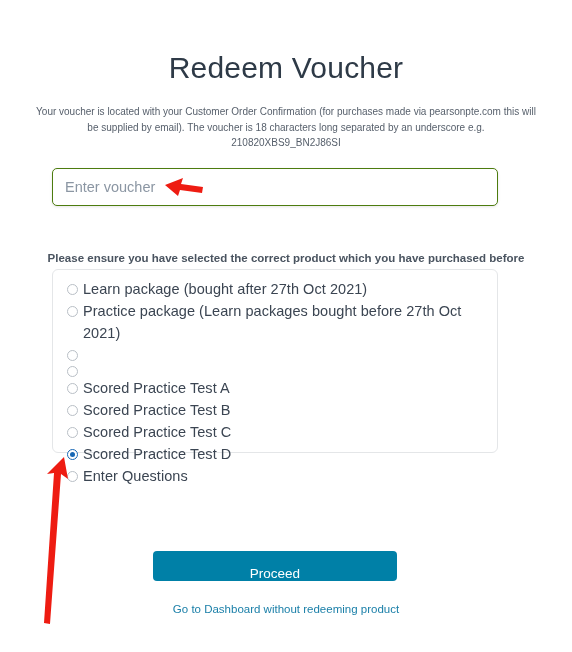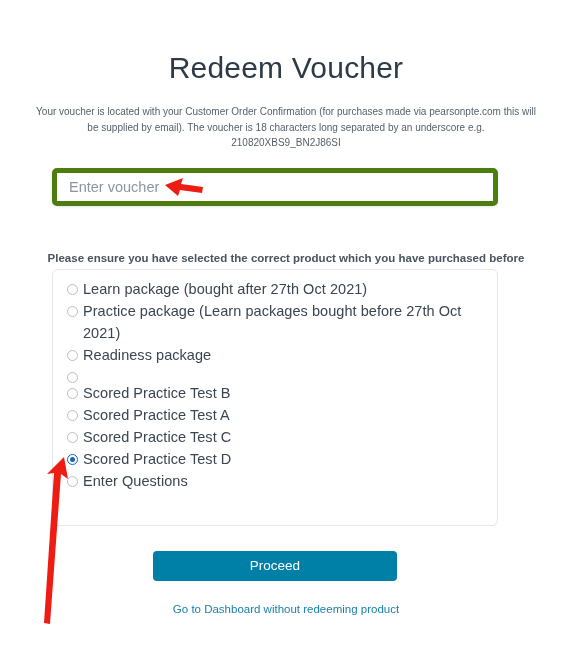--- a/index.html
+++ b/index.html
@@ -53,21 +53,21 @@
     position: absolute;
     left: 52px;
     top: 160px;
     width: 446px;
     height: 38px;
   }
   .voucher-input {
     box-sizing: border-box;
     width: 100%;
     height: 100%;
-    border: 5px solid #4d7c0f;
+    border: 1px solid #4d7c0f;
     border-radius: 5px;
     background: #ffffff;
     box-shadow: 0 1px 3px rgba(0,0,0,0.10);
     padding: 0 12px;
     font-family: "Liberation Sans", sans-serif;
     font-size: 14.5px;
     color: #3a4550;
     outline: none;
   }
   .voucher-input::placeholder {
@@ -97,21 +97,21 @@
     font-weight: 600;
     color: #4a5460;
   }
 
   
   .options-panel {
     position: absolute;
     left: 52px;
     top: 261px;
     width: 446px;
-    height: 257px;
+    height: 184px;
     box-sizing: border-box;
     border: 1px solid #e4e6e8;
     border-radius: 6px;
     background: #ffffff;
     padding: 9px 14px 8px 14px;
   }
   .option-row {
     display: flex;
     align-items: flex-start;
     margin: 0 0 0.5px 0;
@@ -158,21 +158,21 @@
     height: 30px;
     border: none;
     border-radius: 4px;
     background: #0080a7;
     color: #ffffff;
     font-family: "Liberation Sans", sans-serif;
     font-size: 13.5px;
     line-height: 30px;
     text-align: center;
     cursor: pointer;
-    padding: 0;
+    padding: 8px;
   }
 
   
   .dashboard-link {
     position: absolute;
     left: 0;
     top: 595px;
     width: 572px;
     text-align: center;
     font-size: 11.5px;
@@ -217,35 +217,34 @@
       <span class="option-label">Learn package (bought after 27th Oct 2021)</span>
     </div>
 
     <div class="option-row">
       <span class="radio-mark"></span>
       <span class="option-label">Practice package (Learn packages bought before 27th Oct 2021)</span>
     </div>
 
     <div class="option-row">
       <span class="radio-mark"></span>
-      <span class="option-label">Readiness package</span>
-    </div>
-
-    <div class="option-row">
-      <span class="radio-mark"></span>
+    </div>
+
+    <div class="option-row">
+      <span class="radio-mark"></span>
+    </div>
+
+    <div class="option-row">
+      <span class="radio-mark"></span>
+      <span class="option-label">Scored Practice Test A</span>
     </div>
 
     <div class="option-row">
       <span class="radio-mark"></span>
       <span class="option-label">Scored Practice Test B</span>
-    </div>
-
-    <div class="option-row">
-      <span class="radio-mark"></span>
-      <span class="option-label">Scored Practice Test A</span>
     </div>
 
     <div class="option-row">
       <span class="radio-mark"></span>
       <span class="option-label">Scored Practice Test C</span>
     </div>
 
     <div class="option-row">
       <span class="radio-mark selected"></span>
       <span class="option-label">Scored Practice Test D</span>

